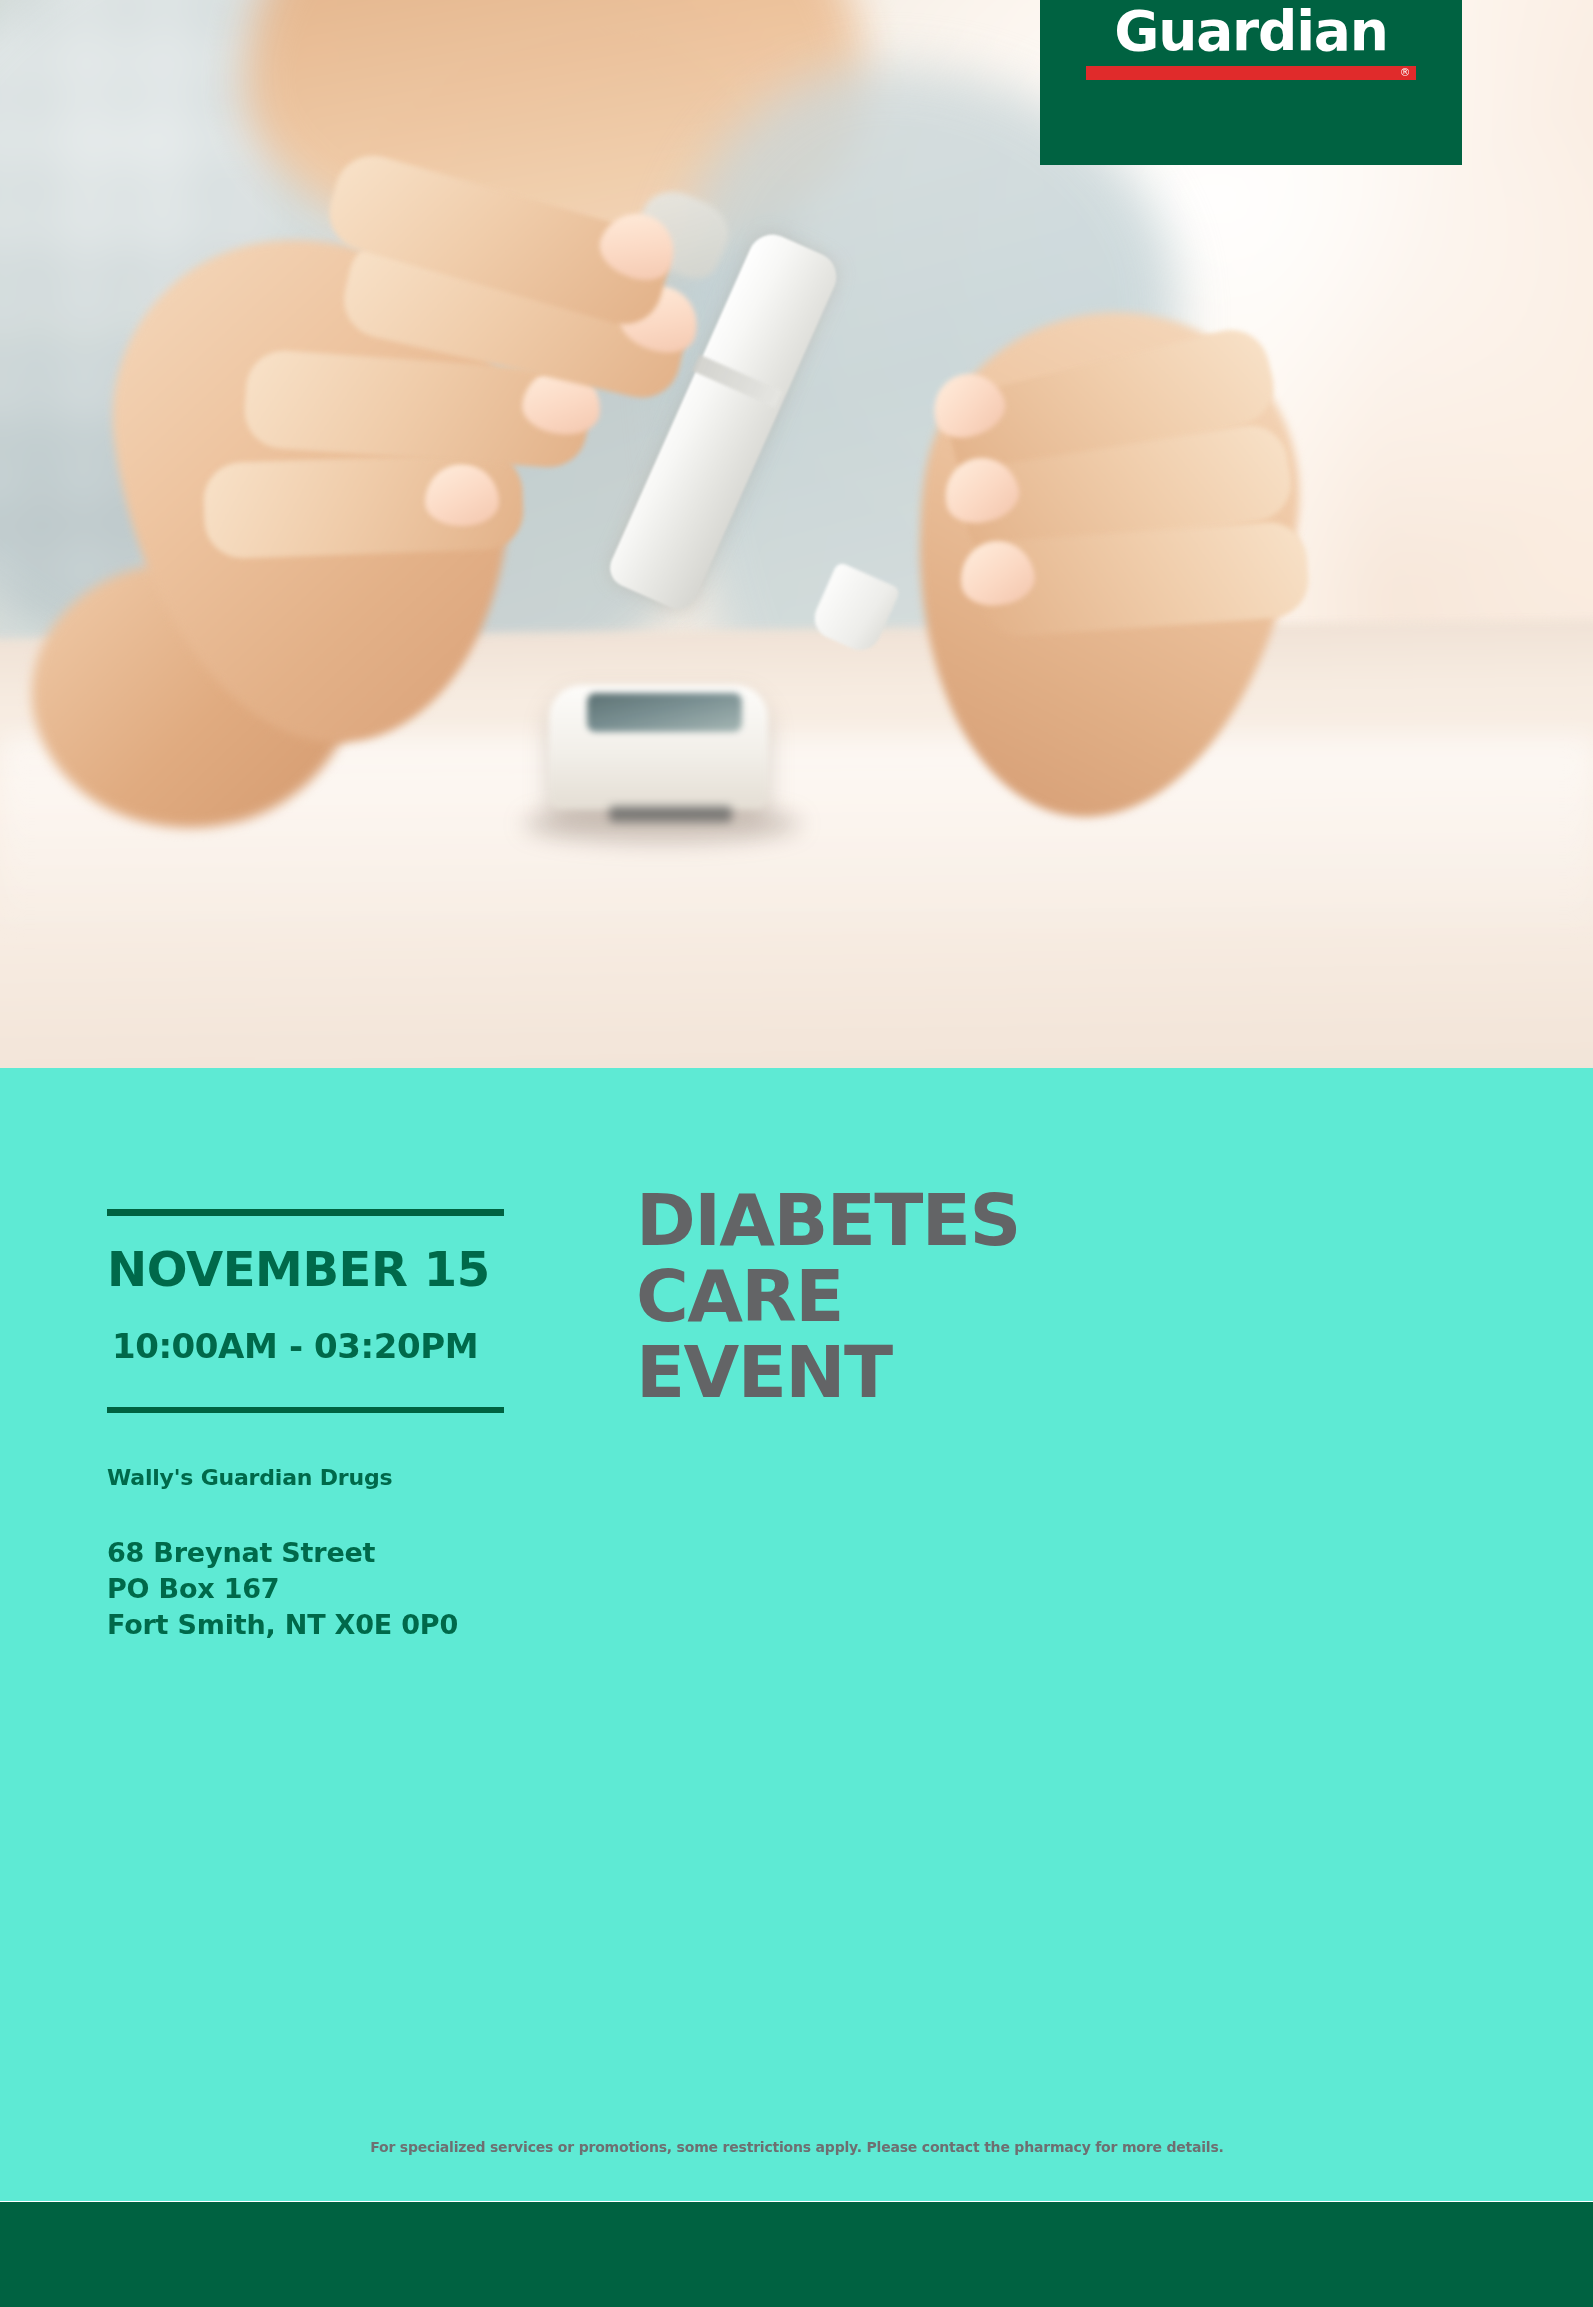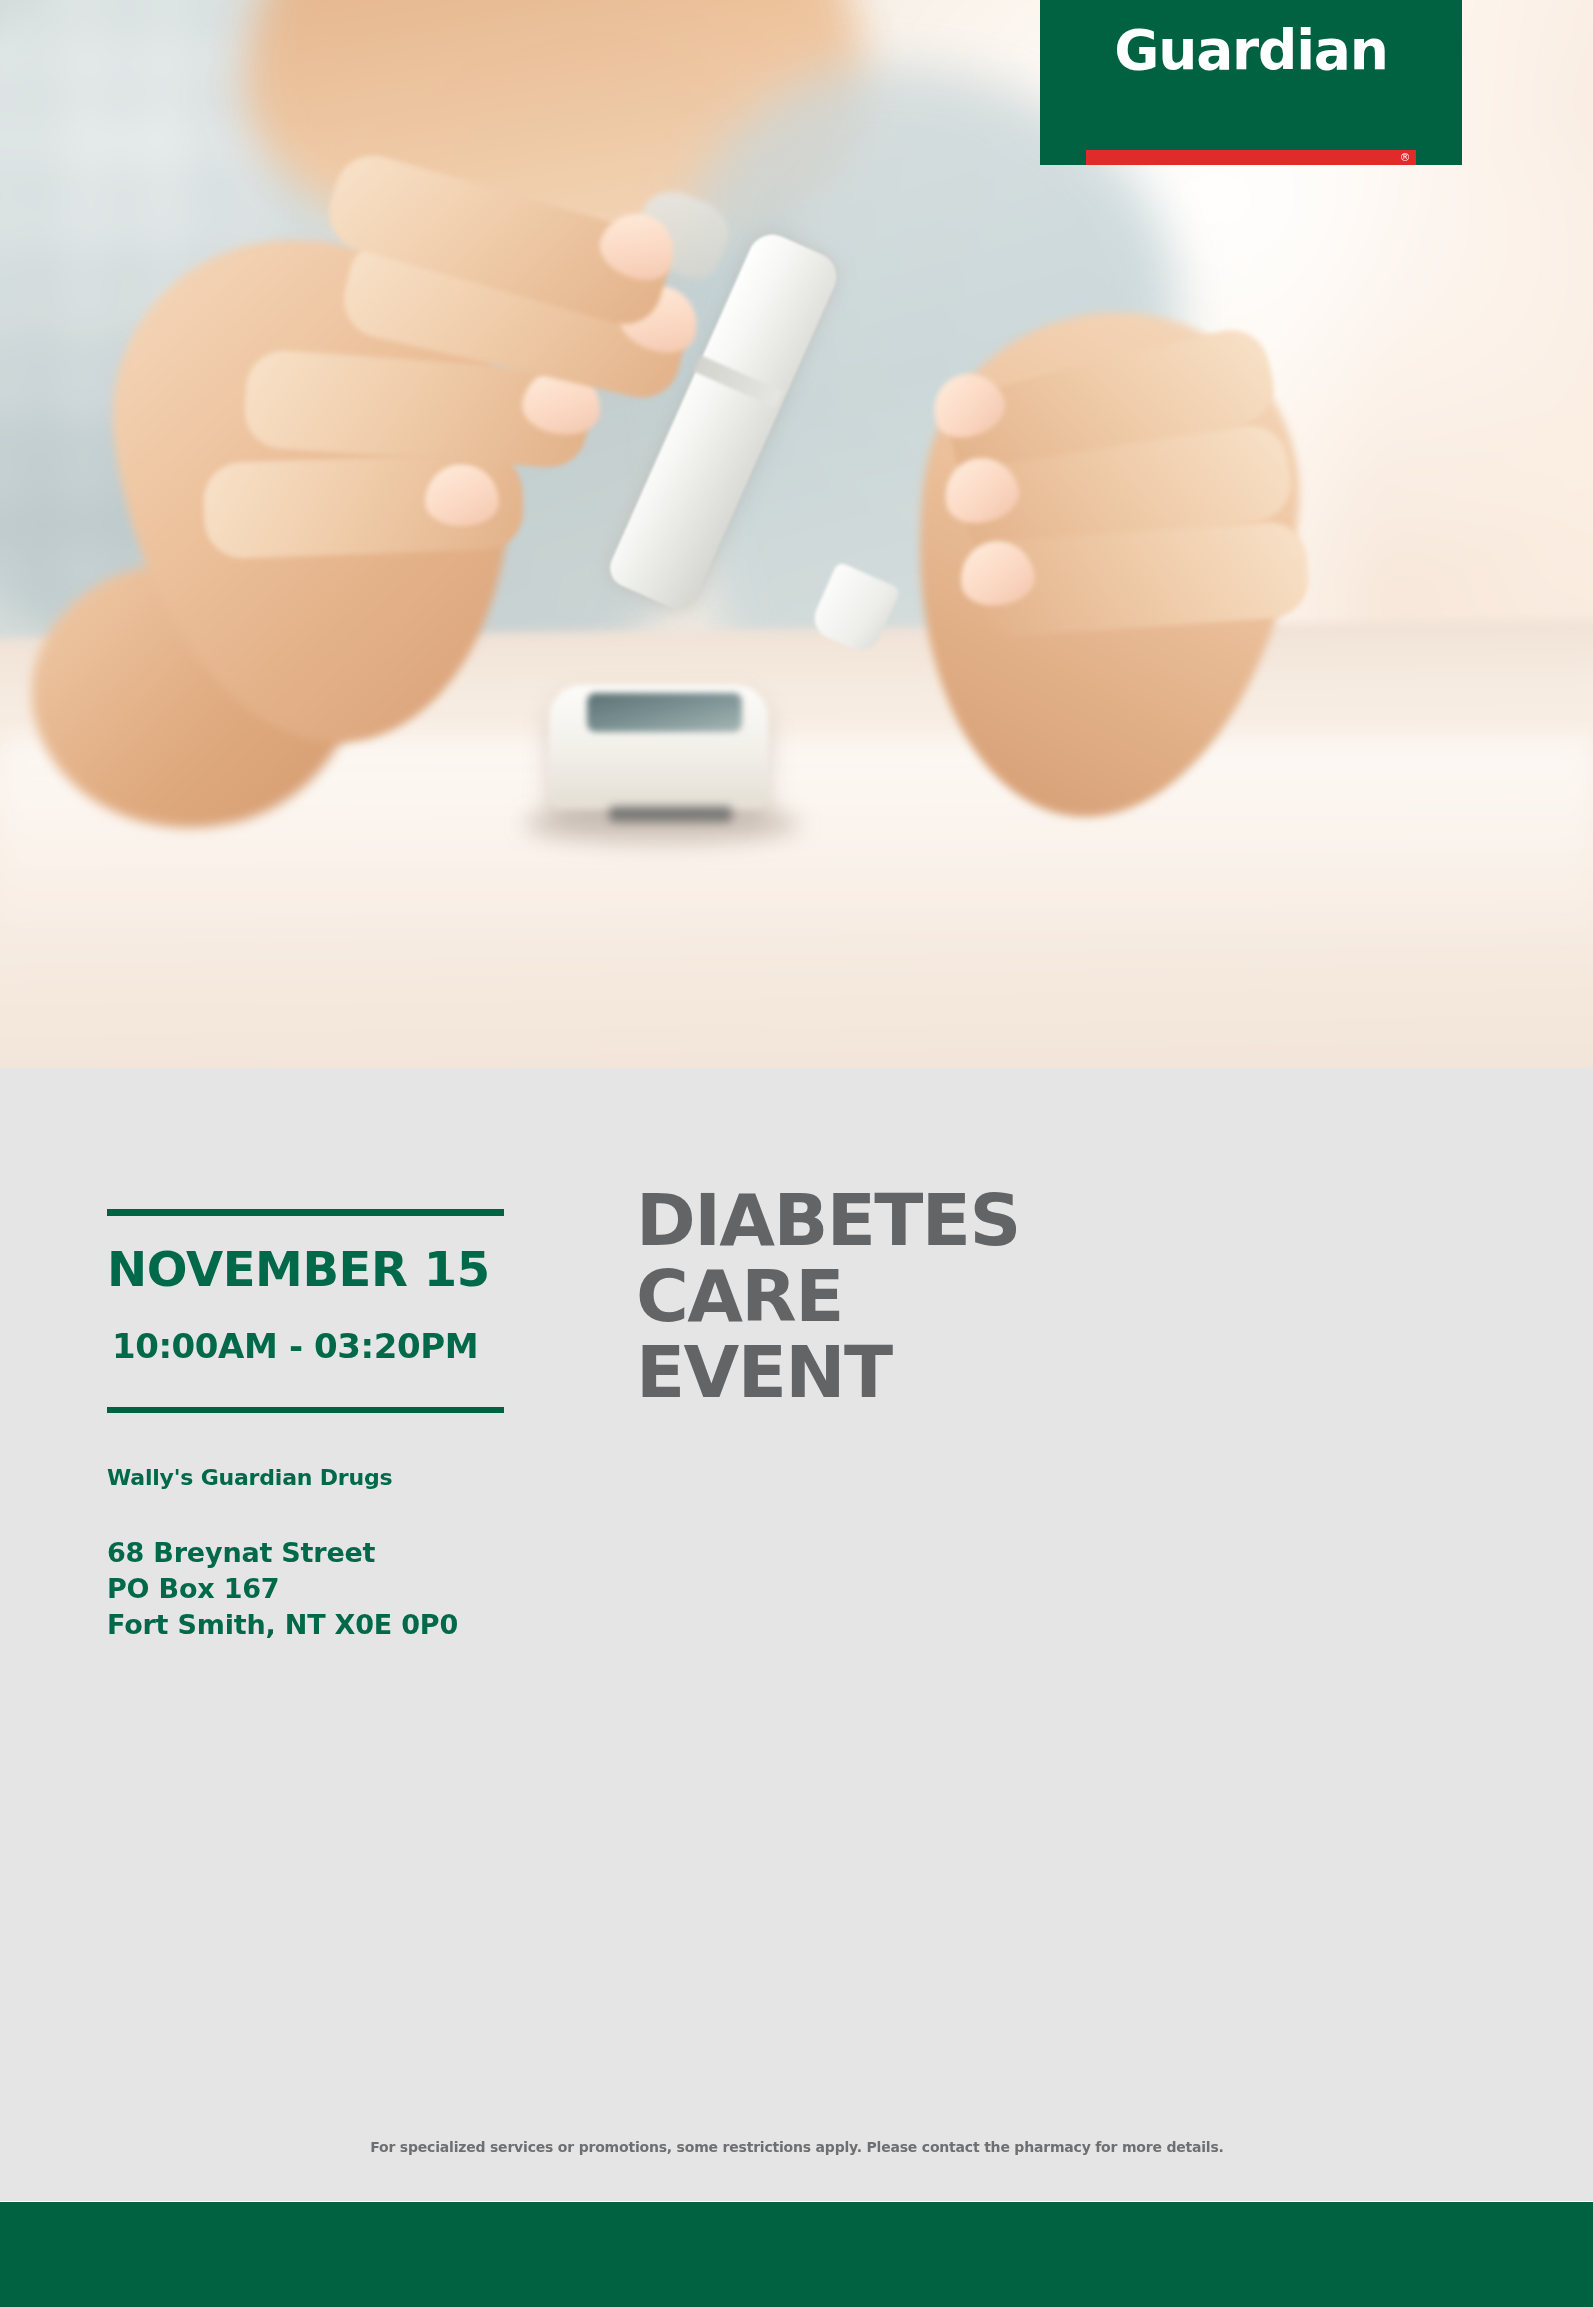--- a/index.html
+++ b/index.html
@@ -297,24 +297,24 @@
   
   .logo-box {
     position: absolute;
     left: 1040px;
     top: 0px;
     width: 422px;
     height: 165px;
     background: #006241;
     display: flex;
     flex-direction: column;
-    justify-content: space-between;
+    justify-content: flex-start;
     align-items: center;
     box-sizing: border-box;
-    padding-top: 23px;
+    padding-top: 4px;
   }
   .logo-word {
     color: #ffffff;
     font-family: "DejaVu Sans", sans-serif;
     font-weight: 700;
     font-size: 55px;
     letter-spacing: -1.2px;
     line-height: 1;
     margin-bottom: 6.5px;
   }
@@ -338,21 +338,21 @@
     font-family: "DejaVu Sans", sans-serif;
   }
 
   
   .content {
     position: absolute;
     left: 0;
     top: 1068px;
     width: 1594px;
     height: 1133px;
-    background: #e5e5e5;
+    background: #5eead4;
   }
 
   
   .details {
     position: absolute;
     left: 107px;
     top: 141px;
     width: 409px;
   }
   .rule {

